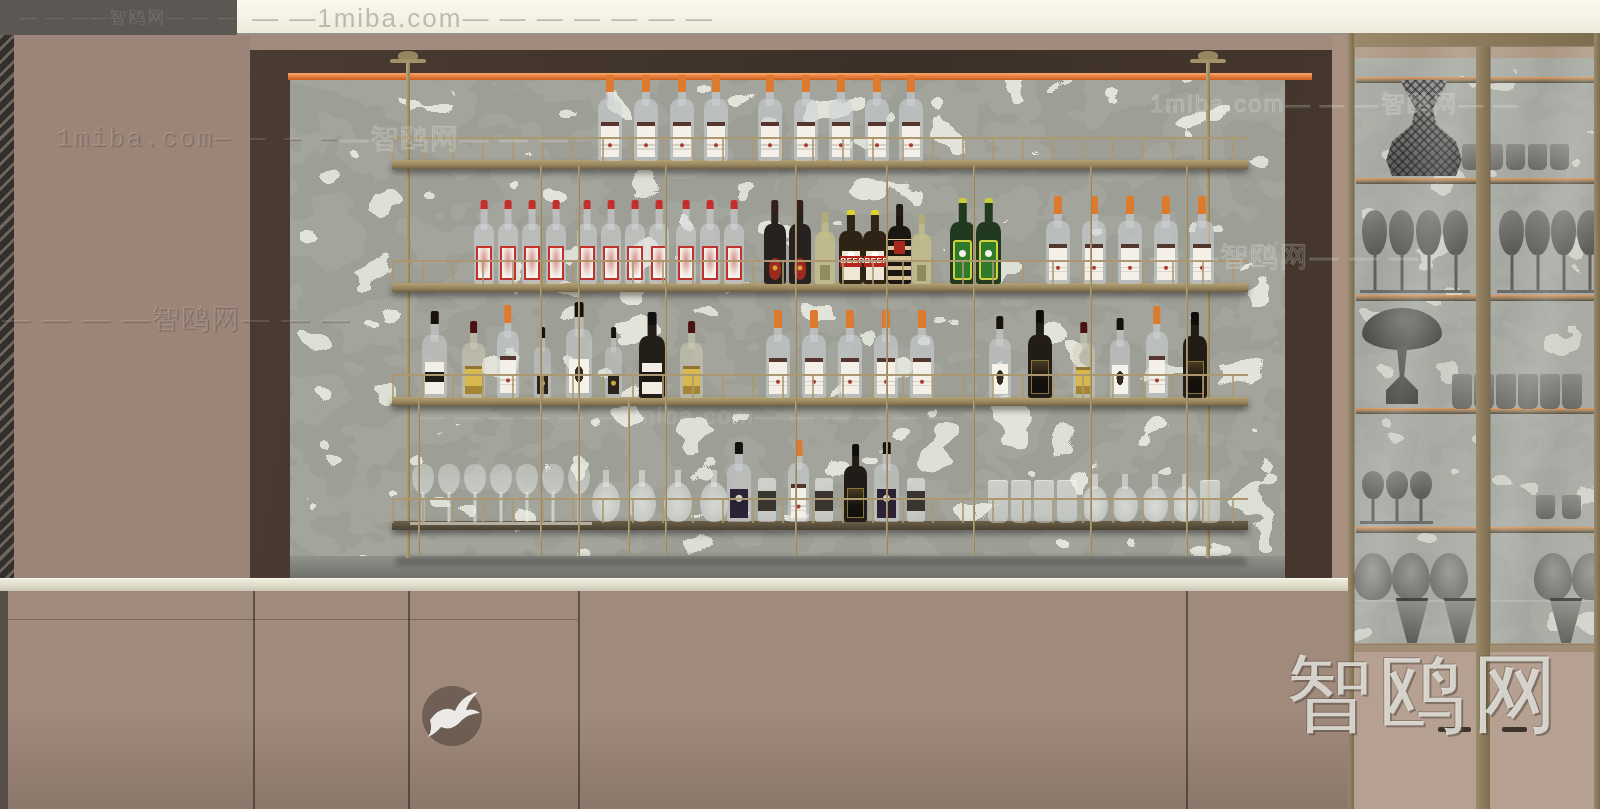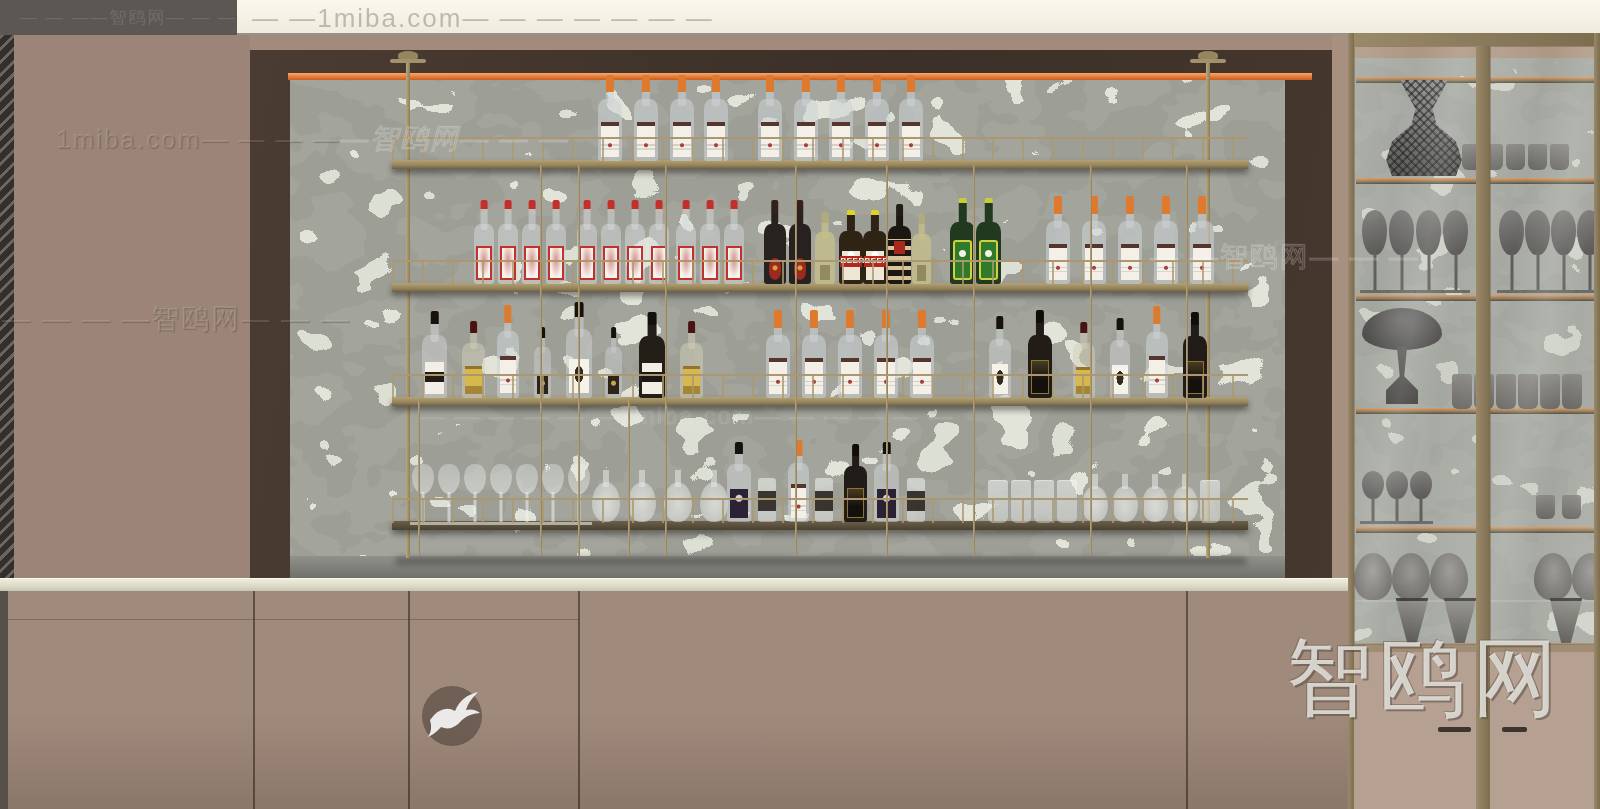--- a/index.html
+++ b/index.html
@@ -107,21 +107,21 @@
   
   .wm{position:absolute;white-space:nowrap;letter-spacing:2px;pointer-events:none;z-index:8;}
   .wm-light{color:rgba(255,255,255,.13);}
   .wm-gray{color:rgba(104,104,96,.4);}
   .wm-emboss{color:rgba(255,255,255,.15);text-shadow:1px 1px 1px rgba(60,45,38,.3);}
   .wm-outline{color:rgba(255,255,255,.05);-webkit-text-stroke:1px rgba(255,255,255,.22);}
   .wm-outline-faint{color:rgba(255,255,255,.03);-webkit-text-stroke:1px rgba(255,255,255,.1);}
   .tagline{position:absolute;left:466px;top:700px;font-size:44px;letter-spacing:3px;white-space:nowrap;
     color:rgba(213,202,191,.8);text-shadow:1px 2px 2px rgba(55,42,34,.55);z-index:8;}
   .birdcircle{position:absolute;left:422px;top:686px;width:60px;height:60px;border-radius:50%;background:rgba(62,52,46,.5);z-index:8;}
-  .brand-big{position:absolute;left:1286px;top:620px;width:300px;font-size:86px;letter-spacing:7px;
+  .brand-big{position:absolute;left:1286px;top:636px;width:300px;font-size:86px;letter-spacing:7px;
     color:rgba(232,230,224,.85);text-shadow:2px 2px 0 rgba(85,75,66,.55),-1px -1px 0 rgba(85,75,66,.4);z-index:9;white-space:nowrap;}
   .brand-id{position:absolute;left:1322px;top:731px;font-size:38px;letter-spacing:2px;color:#f7f7f4;z-index:9;white-space:nowrap;
     text-shadow:-2px 0 0 #24201c,2px 0 0 #24201c,0 -2px 0 #24201c,0 2px 0 #24201c,2px 2px 0 #24201c;}
   .z2{z-index:2}.z3{z-index:3}.z4{z-index:4}.z5{z-index:5}.z6{z-index:6}.z7{z-index:7}
 </style>
 </head>
 <body>
 
 <div id="canvas">
 
@@ -444,22 +444,23 @@
   <div class="abs seam z7" style="left:253px;top:591px;height:218px;"></div>
   <div class="abs seam z7" style="left:408px;top:591px;height:218px;"></div>
   <div class="abs seam z7" style="left:578px;top:591px;height:218px;"></div>
   <div class="abs seam z7" style="left:1186px;top:591px;height:218px;"></div>
   <div class="abs hseam z7" style="left:0;top:619px;width:578px;"></div>
   <div class="abs darkedge z7" style="left:0;top:591px;width:8px;height:218px;"></div>
 
   <div id="wm-layer" class="abs" style="left:0;top:0;width:1600px;height:809px;">
       <div class="wm wm-light" style="left: 20px; top: 6px; font-size: 17px;">— — ——智鸥网— — — —</div>
       <div class="wm wm-gray" style="left: 252px; top: 3px; font-size: 26px;">— —1miba.com— — — — — — —</div>
-      <div class="wm wm-emboss" style="left: 56px; top: 124px; font-size: 26px;">1miba.com— — — —</div>
-      <div class="wm wm-outline" style="left: 340px; top: 120px; font-size: 28px; font-style: italic;">—智鸥网— — —</div>
+      <div class="wm wm-emboss" style="left: 56px; top: 124px; font-size: 26px; font-family: Liberation Mono, monospace;">1miba.com— — — —</div>
+      <div class="wm wm-outline" style="left: 340px; top: 120px; font-size: 28px;">—智鸥网— — —</div>
+      <div class="wm wm-outline" style="left: 1150px; top: 88px; font-size: 24px;">1miba.com— — —智鸥网— —</div>
       <div class="wm wm-emboss" style="left: 2px; top: 300px; font-size: 28px;">— — — —智鸥网— — —</div>
       <div class="wm wm-outline" style="left: 1150px; top: 238px; font-size: 28px;">— —智鸥网— — —</div>
       <div class="wm wm-outline-faint" style="left: 420px; top: 402px; font-size: 24px;">— — — — — —1miba.com— — — — — —</div>
     </div>
 
   <div class="birdcircle">
     <svg width="60" height="60" viewBox="0 0 60 60">
       <path fill="rgba(250,250,248,0.9)" d="M8 34 Q20 18 33 25 Q39 10 56 6 Q46 16 44 24 Q52 22 58 27 Q46 28 40 34 Q30 46 19 41 Q13 48 6 51 Q11 44 8 34 Z"></path>
     </svg>
   </div>

